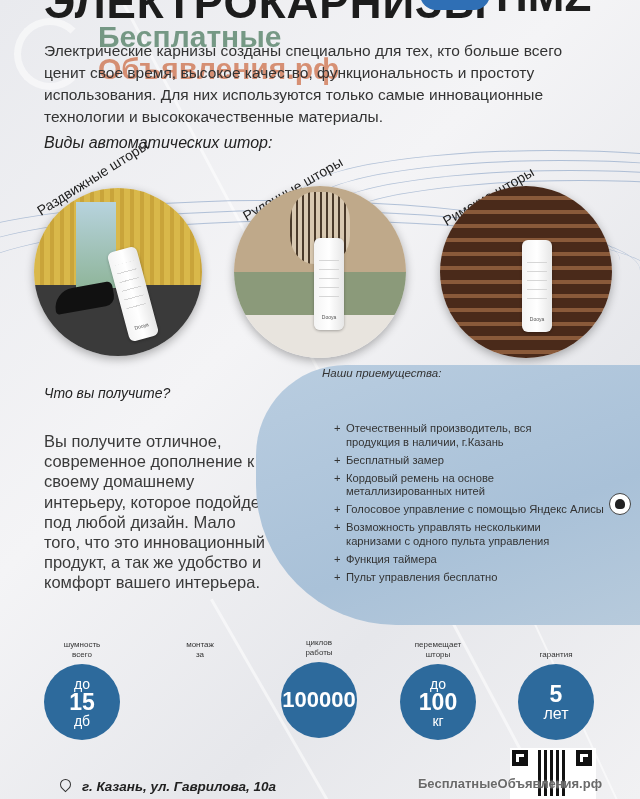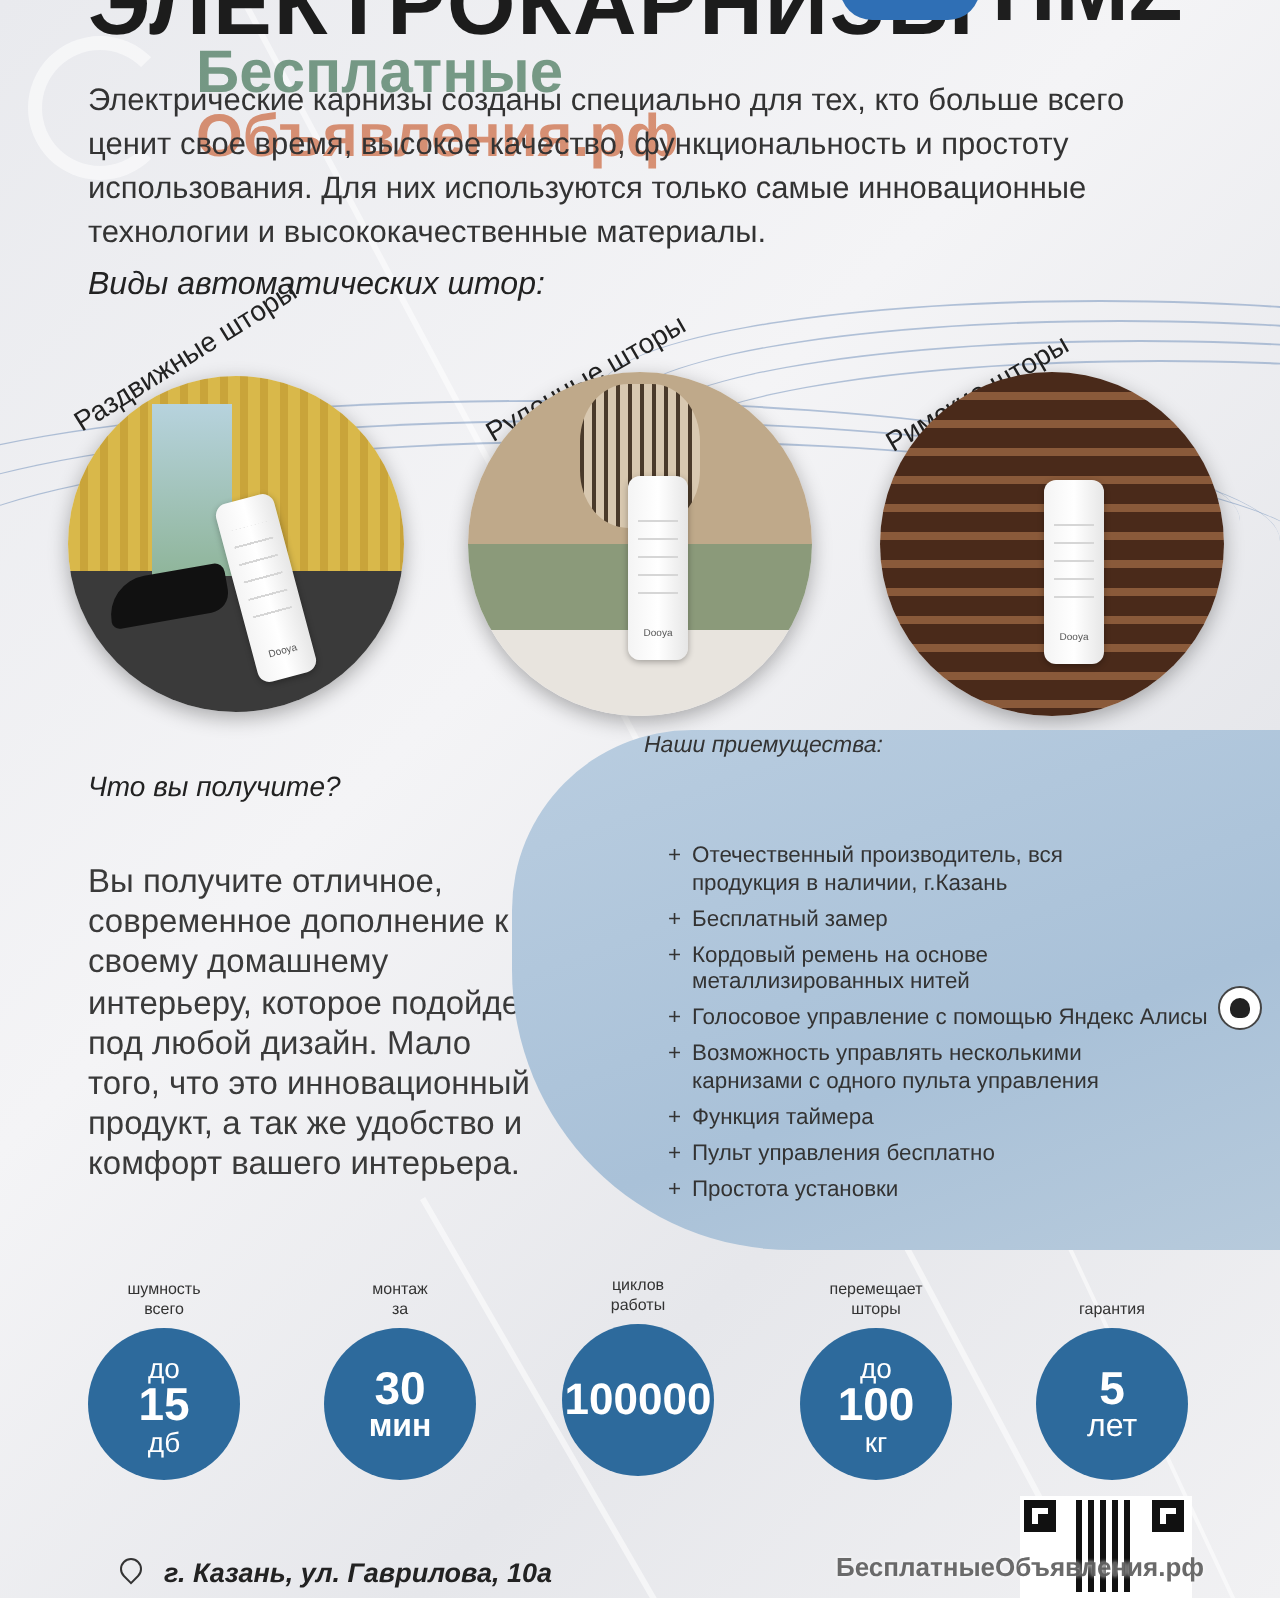--- a/index.html
+++ b/index.html
@@ -121,21 +121,20 @@
 <div class="blob"></div>
 <div class="adv-title">Наши приемущества:</div>
 <ul class="adv-list">
   <li style="width:190px;">Отечественный производитель, вся продукция в наличии, г.Казань</li>
   <li>Бесплатный замер</li>
   <li style="width:170px;">Кордовый ремень на основе металлизированных нитей</li>
   <li>Голосовое управление с помощью Яндекс Алисы</li>
   <li style="width:230px;">Возможность управлять несколькими карнизами с одного пульта управления</li>
   <li>Функция таймера</li>
   <li>Пульт управления бесплатно</li>
-  <li>Простота установки</li>
 </ul>
 <div class="alice">
     <div class="alice-inner"></div>
   </div>
 
 <div class="stat" style="left:44px;top:638px;">
   <div class="stat-label">
       <span>шумность</span>
       <span>всего</span>
     </div>
@@ -143,24 +142,20 @@
     <span class="s-pre">до</span>
     <span class="s-big">15</span>
     <span class="s-post">дб</span>
   </div>
 </div>
 <div class="stat" style="left:162px;top:638px;">
   <div class="stat-label">
       <span>монтаж</span>
       <span>за</span>
     </div>
-  <div class="stat-circle">
-    <span class="s-big">30</span>
-    <span class="s-post" style="font-size:16px;font-weight:700;">мин</span>
-  </div>
 </div>
 <div class="stat" style="left:281px;top:636px;">
   <div class="stat-label">
       <span>циклов</span>
       <span>работы</span>
     </div>
   <div class="stat-circle">
     <span class="s-big2">100000</span>
   </div>
 </div>

